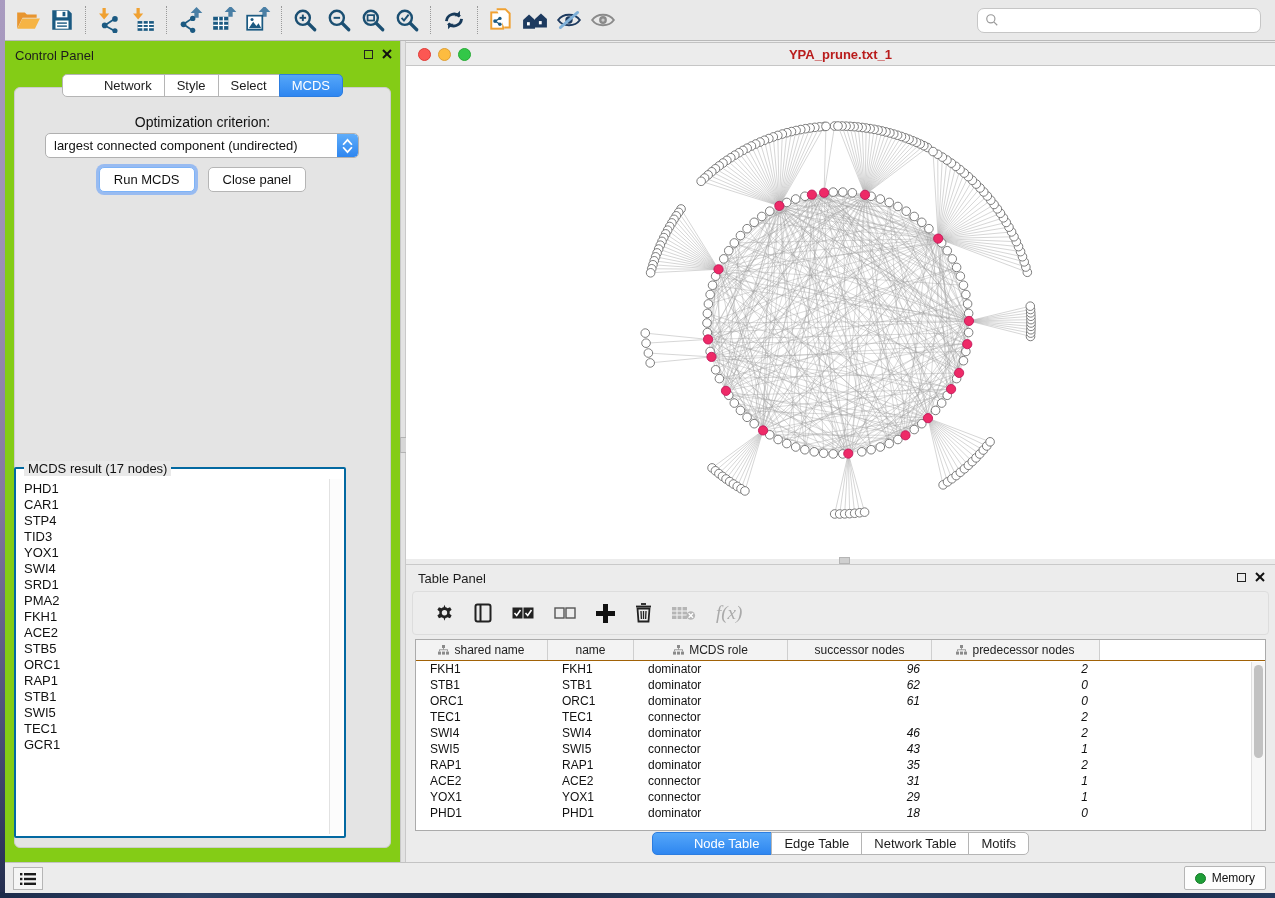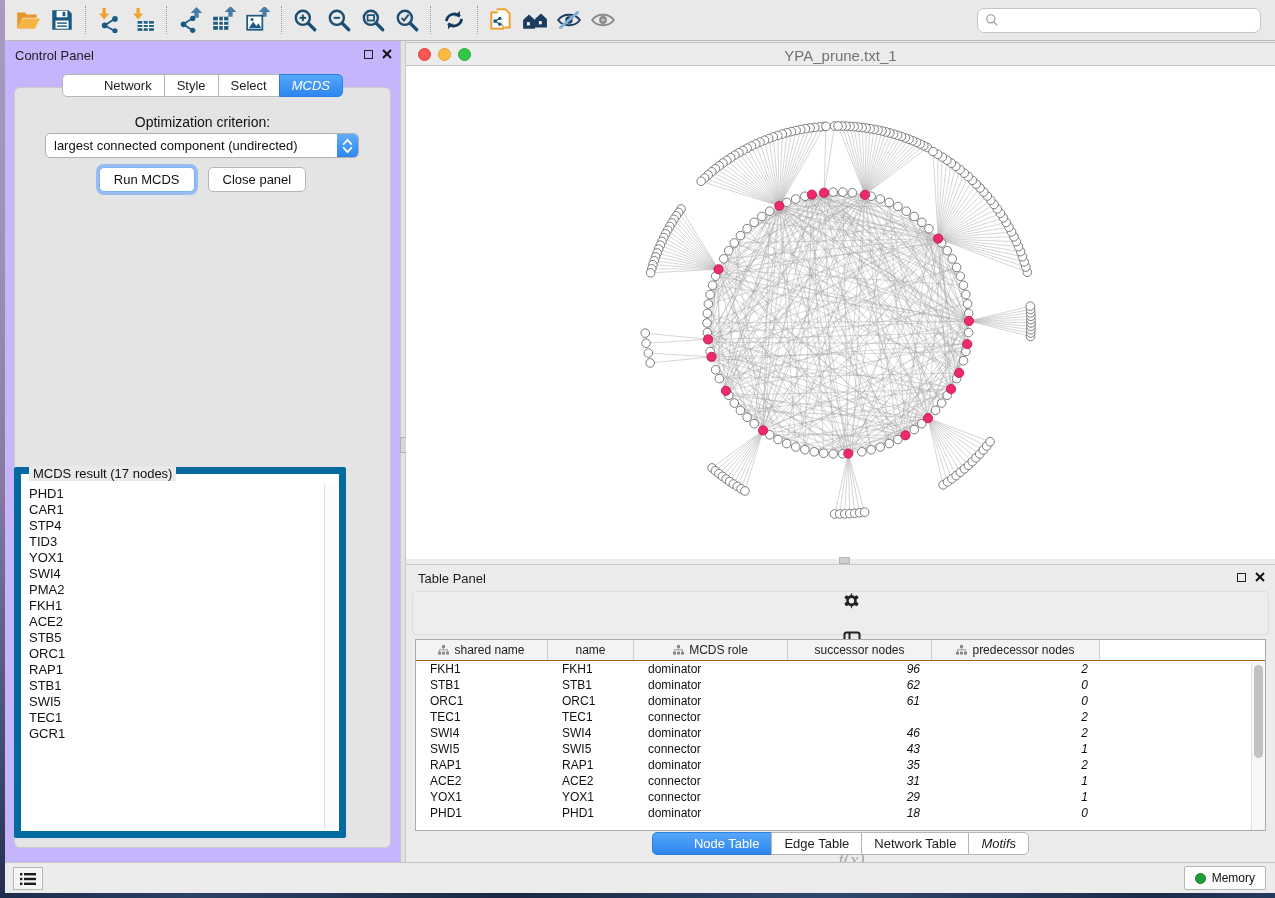--- a/index.html
+++ b/index.html
@@ -17,43 +17,43 @@
   .tbtn { width:34px; height:34px; display:flex; align-items:center; justify-content:center; border-radius:4px; }
   .tbtn svg { width:26px; height:26px; }
   .tsep { height:28px; border-left:1px dotted #9a9a9a; margin:0 6px; }
   .tspacer { flex:1; }
   .searchbox { width:284px; height:25px; background:#fff; border:1px solid #c6c6c6; border-radius:7px;
     margin-right:14px; display:flex; align-items:center; padding-left:7px; }
   .searchbox svg { width:14px; height:14px; }
   .searchbox input { border:none; outline:none; flex:1; font-size:12px; background:transparent; height:100%; }
 
   
-  .control-panel { position:absolute; left:0; top:41px; width:395px; bottom:31px; background:#c4b5fd; }
+  .control-panel { position:absolute; left:0; top:41px; width:395px; bottom:31px; background:#84cc16; }
   .panel-head { position:absolute; top:7px; left:10px; font-size:13px; color:#1c1c1c; }
   .panel-ctl { position:absolute; top:8px; right:8px; display:flex; gap:9px; align-items:center; }
   .cp-inner { position:absolute; left:9px; right:9px; top:46px; bottom:14px; background:#e4e4e4;
     border:1px solid #cccccc; border-radius:6px; }
   .seg-row { position:absolute; top:33px; left:0; width:100%; display:flex; justify-content:center; z-index:2; }
   .seg-tab { font-size:13px; color:#1c1c1c; background:#fff; border:1px solid #b5b5b5; padding:3px 12px;
     margin-left:-1px; line-height:15px; }
   .seg-tab:first-child { border-radius:5px 0 0 5px; margin-left:0;padding-left:41px; }
-  .seg-tab:last-child { border-radius:0 5px 5px 0;font-style:italic; }
+  .seg-tab:last-child { border-radius:0 5px 5px 0; }
   .seg-tab.selected { background:linear-gradient(180deg,#55a7f9,#2e86f0); border-color:#2c7de0; color:#fff; }
   .opt-label { position:absolute; top:73px; width:100%; text-align:center; font-size:14px; color:#111; }
   .dropdown { position:absolute; top:92px; left:40px; width:314px; height:25px; background:#fff;
     border:1px solid #b0b0b0; border-radius:5px; display:flex; align-items:center; overflow:hidden; }
   .dropdown .dd-text { flex:1; font-size:13px; color:#111; padding-left:8px; white-space:nowrap; }
   .dd-step { width:21px; height:100%; background:linear-gradient(180deg,#5fadfa,#2e86f0); border-radius:0 4px 4px 0;
     display:flex; flex-direction:column; align-items:center; justify-content:center; color:#fff; }
   .dd-step svg { width:11px; height:8px; }
   .btn-row { position:absolute; top:126px; left:0; width:100%; display:flex; justify-content:center; gap:13px; }
   .pbtn { font-size:13px; color:#111; background:#fff; border:1px solid #b5b5b5; border-radius:5px;
     padding:4px 14px; line-height:15px; }
   .pbtn.focused { border-color:#7db3f7; box-shadow:0 0 0 3px rgba(90,153,252,.55); }
-  .groupbox { position:absolute; left:9px; width:332px; top:426px; height:371px; border:7px solid #0369a1;
+  .groupbox { position:absolute; left:9px; width:332px; top:426px; height:371px; border:2px solid #0369a1;
     border-radius:2px; background:#fff; }
   .groupbox .gb-title { position:absolute; top:-8px; left:8px; background:#e9e9e9; padding:0 4px;
     font-size:13px; color:#111; }
   .mcds-list { position:absolute; left:2px; right:15px; top:12px; bottom:2px; overflow:hidden;
     font-size:13px; color:#111; }
   .mcds-list div { line-height:16px; padding-left:6px; }
   .mcds-scroll { position:absolute; right:2px; top:10px; bottom:2px; width:13px; background:#fcfcfc;
     border-left:1px solid #e2e2e2; }
 
   
@@ -64,32 +64,32 @@
 
   
   .right-region { position:absolute; left:401px; right:0; top:41px; bottom:31px; }
   .net-titlebar { position:absolute; top:1px; left:0; right:0; height:24px; background:#ececec;
     border-top:1px solid #c2c2c2; border-bottom:1px solid #c6c6c6; }
   .tlights { position:absolute; left:12px; top:5px; display:flex; gap:7px; }
   .tlight { width:13px; height:13px; border-radius:50%; }
   .tl-red { background:#fc5753; border:1px solid #df3b36; }
   .tl-yellow { background:#fdbc40; border:1px solid #de9f34; }
   .tl-green { background:#33c748; border:1px solid #27aa35; }
-  .net-title { position:absolute; width:100%; top:4px; text-align:center; font-size:15px; font-weight:normal; color:#737373; }
+  .net-title { position:absolute; width:100%; top:4px; text-align:center; font-size:13px; font-weight:bold; color:#b91c1c; }
   .net-view { position:absolute; top:25px; left:0; right:0; height:493px; background:#fff; }
   .h-split-handle { position:absolute; top:516px; left:433px; width:11px; height:7px; background:#cfcfcf;
     border:1px solid #b5b5b5; z-index:3; }
 
   
   .table-panel { position:absolute; left:0; right:0; top:523px; bottom:0; background:#ececec;
     border-top:1px solid #c9c9c9; }
   .tp-head { position:absolute; top:6px; left:12px; font-size:13px; color:#1c1c1c; }
   .tp-ctl { position:absolute; top:7px; right:10px; display:flex; gap:9px; align-items:center; }
   .tp-toolbar { position:absolute; top:26px; left:6px; right:6px; height:44px; display:flex;
-    align-items:center; gap:20px; padding-left:22px; background:#ededed; border:1px solid #dddddd; border-radius:4px;flex-direction:column; }
+    align-items:center; gap:20px; padding-left:22px; background:#ededed; border:1px solid #dddddd; border-radius:4px; }
   .tp-toolbar .ticon { display:flex; align-items:center; justify-content:center; }
   .fx { font-family:"Liberation Serif",serif; font-style:italic; font-size:19px; color:#aaa; }
   .tbl { position:absolute; top:74px; left:9px; right:9px; height:192px; background:#fff;
     border:1px solid #ababab; overflow:hidden; }
   .tbl-header { display:flex; height:21px; background:#f3f3f3; border-bottom:1px solid #a16207; }
   .th { display:flex; align-items:center; justify-content:center; gap:5px; font-size:12px; color:#222;
     border-right:1px solid #cfcfcf; height:100%; }
   .th.filler { flex:1; background:#fff; border-right:none; }
   .tr { display:flex; height:16px; }
   .td { font-size:12px; color:#111; line-height:16px; white-space:nowrap; overflow:hidden; }
@@ -318,20 +318,21 @@
     </div>
     <div class="groupbox">
       <span class="gb-title">MCDS result (17 nodes)</span>
       <div class="mcds-list" id="mcds-list">
           <div>PHD1</div>
           <div>CAR1</div>
           <div>STP4</div>
           <div>TID3</div>
           <div>YOX1</div>
           <div>SWI4</div>
+          <div>SRD1</div>
           <div>PMA2</div>
           <div>FKH1</div>
           <div>ACE2</div>
           <div>STB5</div>
           <div>ORC1</div>
           <div>RAP1</div>
           <div>STB1</div>
           <div>SWI5</div>
           <div>TEC1</div>
           <div>GCR1</div>

